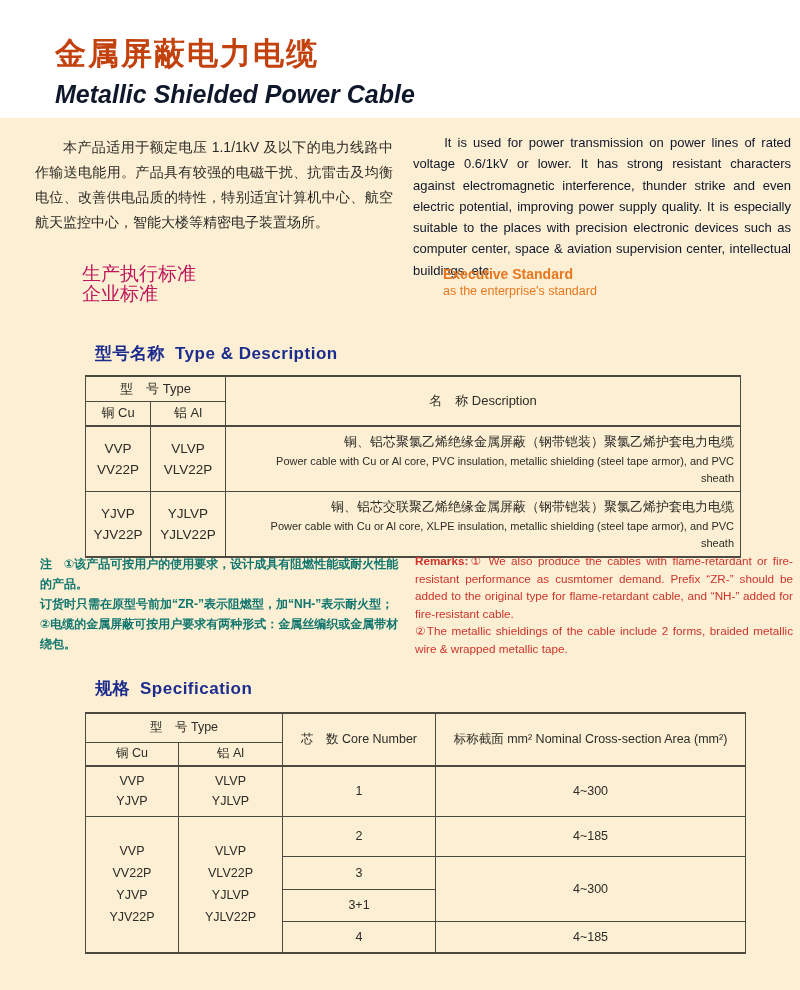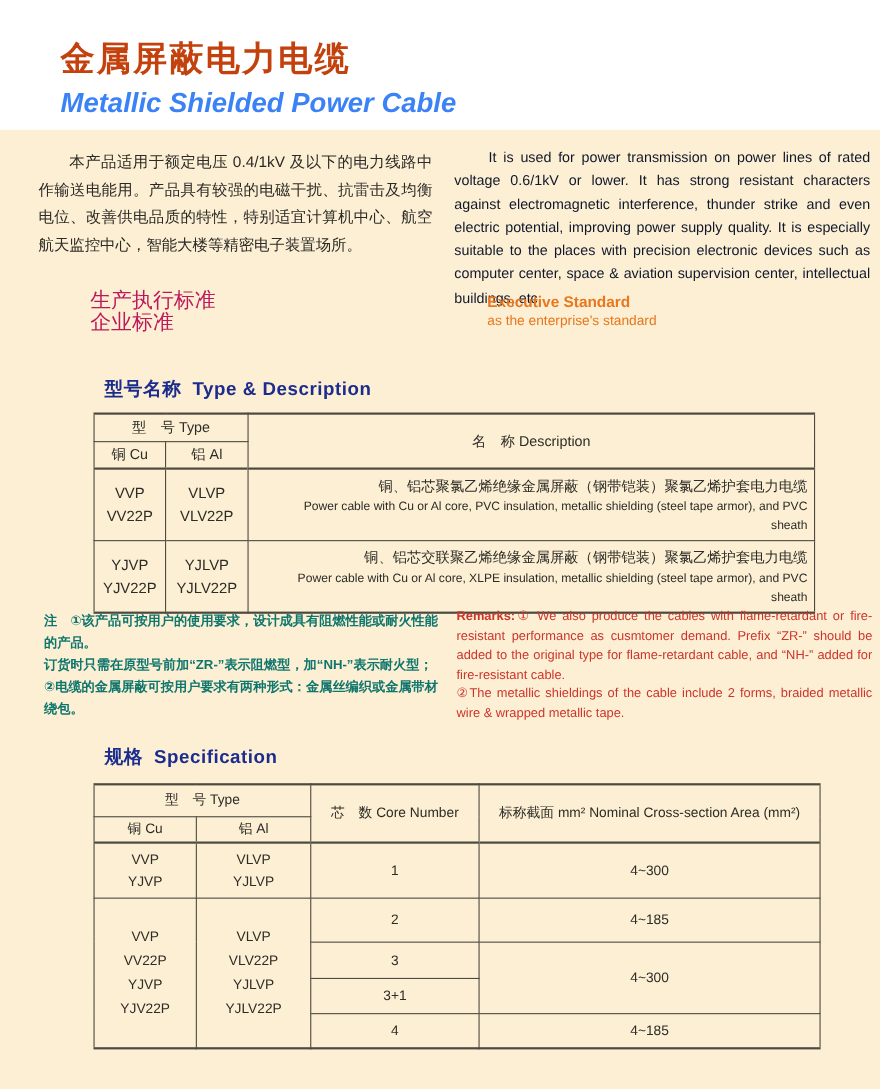--- a/index.html
+++ b/index.html
@@ -16,21 +16,21 @@
   
   .header-band { position: absolute; left: 0; top: 0; width: 800px; height: 118px; background: #ffffff; }
   .title-zh {
     position: absolute; left: 55px; top: 33px;
     font-size: 31px; font-weight: bold; letter-spacing: 2px;
     color: #c2410c;
   }
   .title-en {
     position: absolute; left: 55px; top: 80px;
     font-size: 25px; font-weight: bold; font-style: italic; letter-spacing: 0px;
-    color: #3b82f6;
+    color: #0f172a;
   }
 
   
   .content {
     position: absolute; left: 0; top: 118px; width: 800px; height: 872px;
     background: #fcefd3;
   }
 
   .intro-zh {
     position: absolute; left: 35px; top: 17px; width: 358px;
@@ -105,21 +105,21 @@
 
 <div class="page">
 
   <div class="header-band">
     <div class="title-zh">金属屏蔽电力电缆</div>
     <div class="title-en">Metallic Shielded Power Cable</div>
   </div>
 
   <div class="content">
 
-    <p class="intro-zh">本产品适用于额定电压 0.4/1kV 及以下的电力线路中作输送电能用。产品具有较强的电磁干扰、抗雷击及均衡电位、改善供电品质的特性，特别适宜计算机中心、航空航天监控中心，智能大楼等精密电子装置场所。</p>
+    <p class="intro-zh">本产品适用于额定电压 1.1/1kV 及以下的电力线路中作输送电能用。产品具有较强的电磁干扰、抗雷击及均衡电位、改善供电品质的特性，特别适宜计算机中心、航空航天监控中心，智能大楼等精密电子装置场所。</p>
     <p class="intro-en">It is used for power transmission on power lines of rated voltage 0.6/1kV or lower. It has strong resistant characters against electromagnetic interference, thunder strike and even electric potential, improving power supply quality. It is especially suitable to the places with precision electronic devices such as computer center, space &amp; aviation supervision center, intellectual buildings, etc.</p>
 
     <div class="std-zh">
       <div>生产执行标准</div>
       <div>企业标准</div>
     </div>
     <div class="std-en">
       <div class="std-en-title">Executive Standard</div>
       <div class="std-en-value">as the enterprise's standard</div>
     </div>

